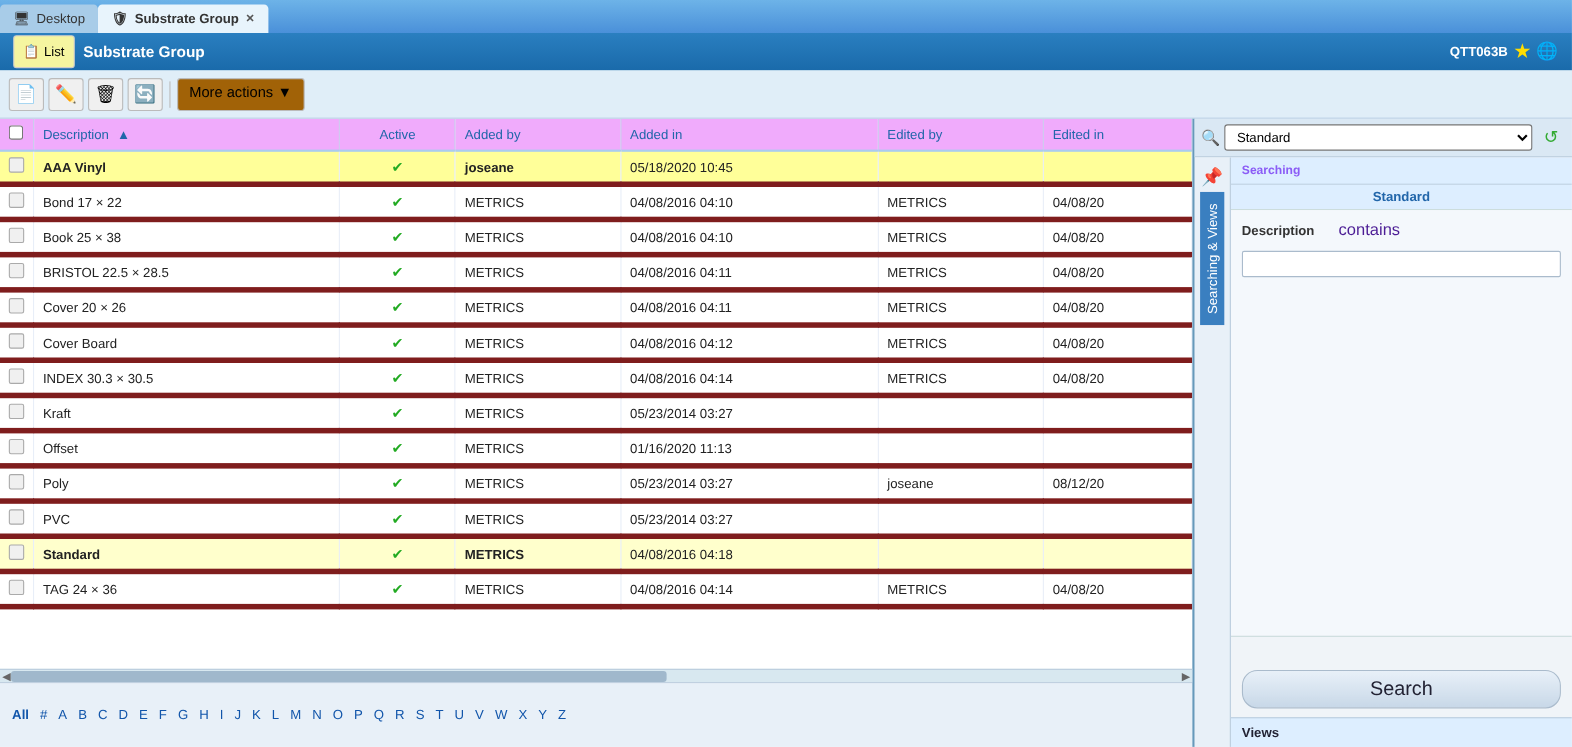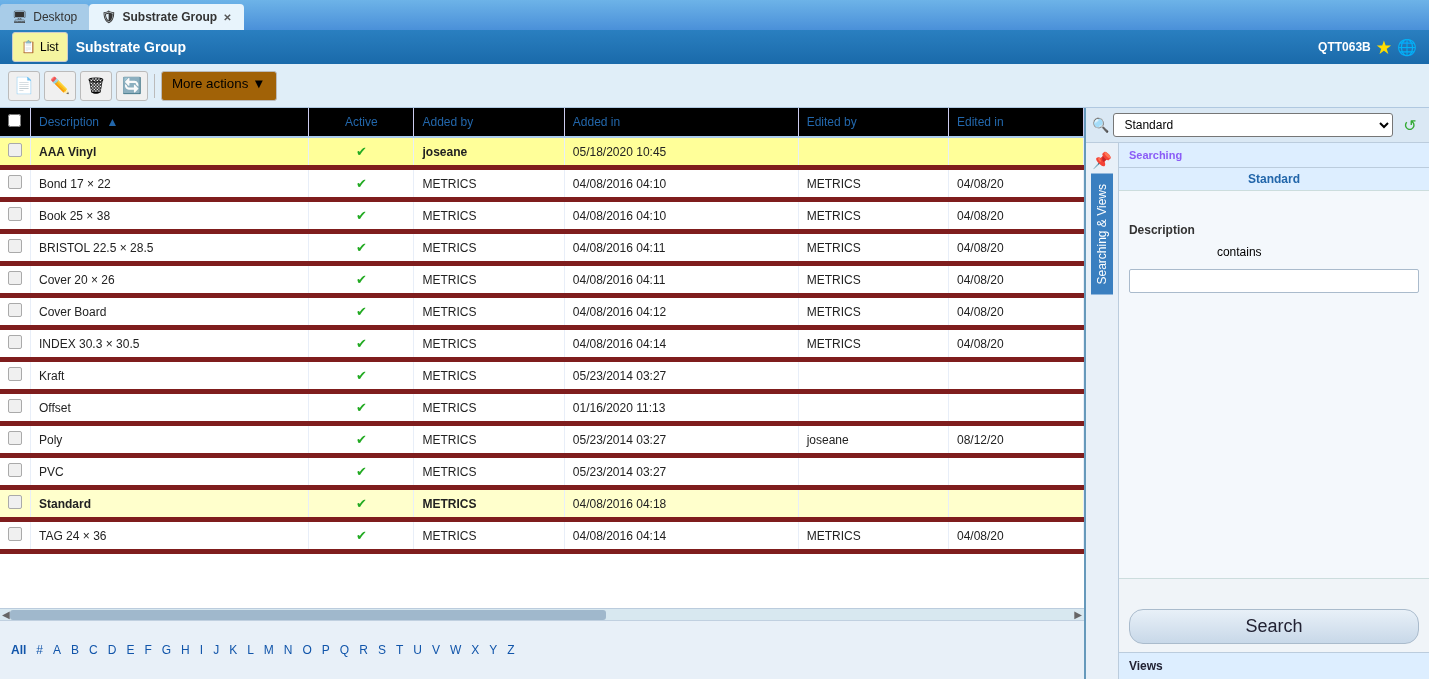--- a/index.html
+++ b/index.html
@@ -112,21 +112,21 @@
       background: #fff;
     }
 
     
     .data-table {
       width: 100%;
       border-collapse: collapse;
       font-size: 12px;
     }
     .data-table thead tr {
-      background: #000000;
+      background: #f0abfc;
     }
     .data-table thead th {
       padding: 6px 8px;
       text-align: left;
       color: #2266aa;
       border-bottom: 2px solid #aaccee;
       border-right: 1px solid #cce;
       font-weight: normal;
       cursor: pointer;
       white-space: nowrap;
@@ -305,25 +305,24 @@
       gap: 8px;
       margin-bottom: 6px;
     }
     .search-field-label {
       color: #333;
       font-size: 12px;
       font-weight: bold;
       min-width: 80px;
     }
     .search-field-link {
-      color: #000000;
-      font-size: 12px;
+      color: #4c1d95;
+      font-size: 15px;
       cursor: pointer;
       text-decoration: none;
-      margin-top: 44px;
     }
     .search-input {
       width: 100%;
       border: 1px solid #aabbcc;
       padding: 4px 6px;
       font-size: 12px;
       border-radius: 2px;
       margin-top: 4px;
     }
 

